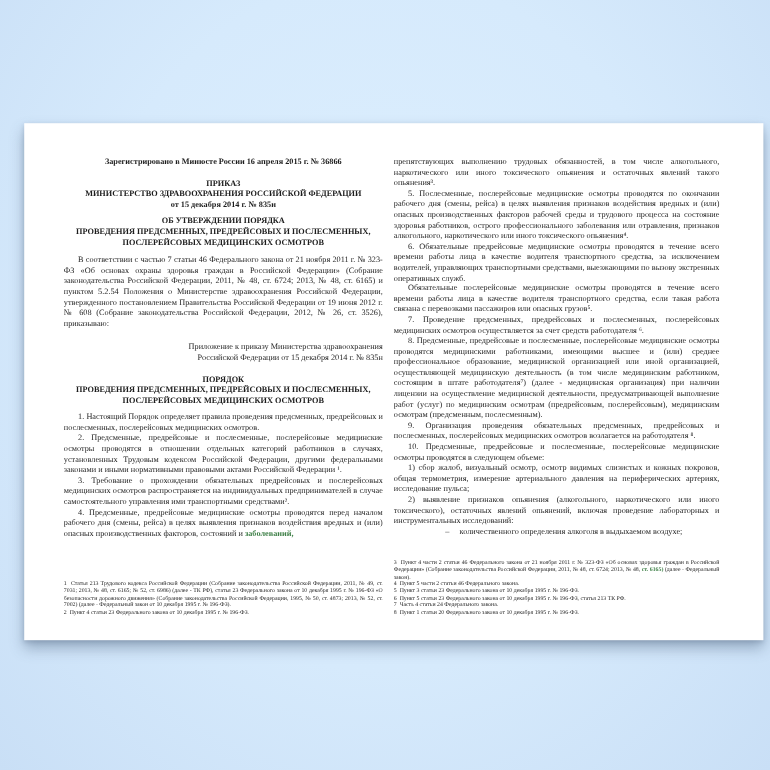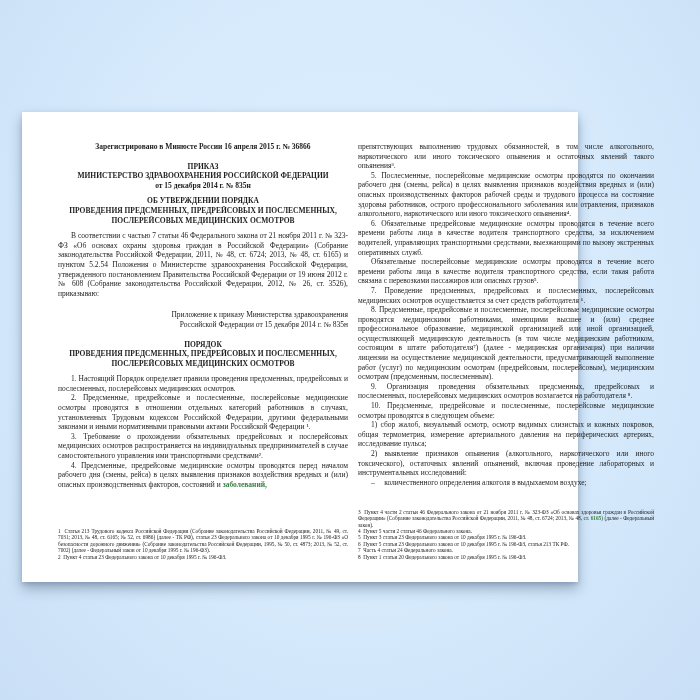--- a/index.html
+++ b/index.html
@@ -2,32 +2,32 @@
 <html><head>
 <meta charset="utf-8">
 <style>
   html,body{margin:0;padding:0;}
   body{width:700px;height:700px;overflow:hidden;}
   .desk{
     position:relative;width:700px;height:700px;overflow:hidden;
     background:radial-gradient(ellipse at 50% 42%, #ddeffe 0%, #d6eafc 55%, #c9dff6 100%);
   }
   .sheet{
-    position:absolute;left:22px;top:112px;width:556px;height:470px;
+    position:absolute;left:22px;top:112px;width:672px;height:470px;
     background:#ffffff;
     box-shadow:0 7px 12px rgba(70,90,120,.42), 0 2px 4px rgba(70,90,120,.25);
   }
   .col{
     position:absolute;top:30px;bottom:22px;overflow:hidden;
     display:flex;flex-direction:column;
     font-family:"Liberation Serif","DejaVu Serif",serif;
     font-size:7.5px;line-height:9.6px;color:#1d1d1d;
   }
   .col-left{left:36px;width:290px;}
-  .col-right{left:336px;width:296px;}
+  .col-right{left:336px;width:296px;align-items:center;}
   .para{margin:0;text-align:justify;text-indent:13px;}
   .noindent{text-indent:0;}
   .center{text-align:center;}
   .alignright{text-align:right;}
   .bold{font-weight:bold;}
   .preline{white-space:pre-line;} .mt6{margin-top:6px;} .mt8{margin-top:8px;}
   .mt10{margin-top:10px;} .mt12{margin-top:12px;}
   .fnotes{
     margin-top:auto;padding-top:4px;
     font-size:5.3px;line-height:6.4px;text-align:justify;

